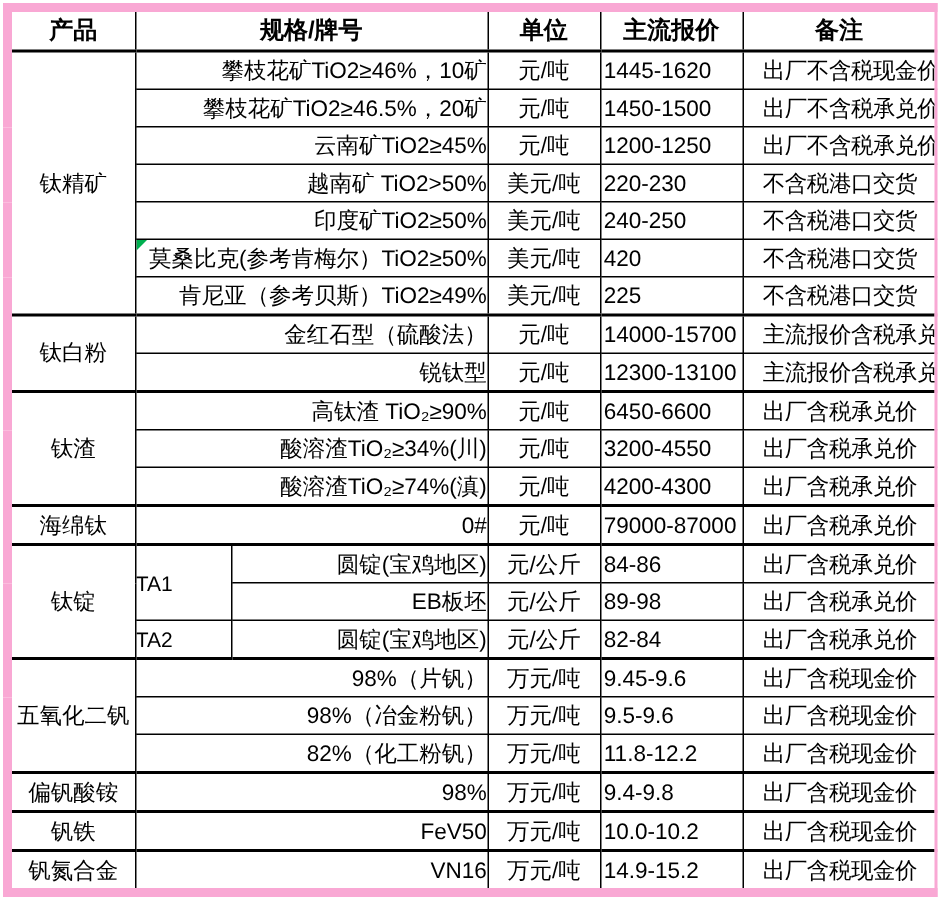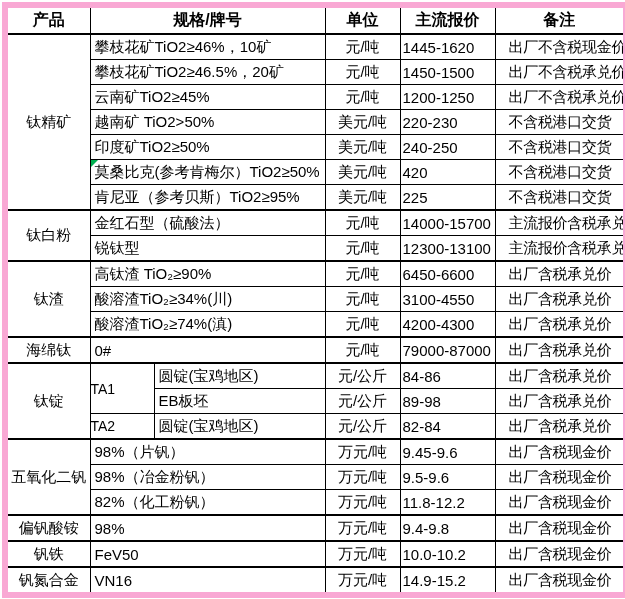--- a/index.html
+++ b/index.html
@@ -40,21 +40,21 @@
     text-align: center;
     border-bottom-width: 2px;
     letter-spacing: 0;
   }
   td.col-grade {
     text-align: left;
     padding-left: 0;
     font-size: 14px;
   }
   td.col-spec {
-    text-align: left;
+    text-align: right;
     padding-left: 4px;
     position: relative;
   }
   td.col-unit { text-align: center; }
   td.col-price {
     text-align: left;
     padding-left: 2px;
   }
   td.col-note {
     text-align: left;
@@ -125,21 +125,21 @@
         <td class="col-price">240-250</td>
         <td class="col-note">不含税港口交货</td>
       </tr>
       <tr>
         <td class="col-spec" colspan="2">莫桑比克(参考肯梅尔）TiO2≥50%<span class="comment-flag"></span></td>
         <td class="col-unit">美元/吨</td>
         <td class="col-price">420</td>
         <td class="col-note">不含税港口交货</td>
       </tr>
       <tr class="group-end">
-        <td class="col-spec" colspan="2">肯尼亚（参考贝斯）TiO2≥95%</td>
+        <td class="col-spec" colspan="2">肯尼亚（参考贝斯）TiO2≥49%</td>
         <td class="col-unit">美元/吨</td>
         <td class="col-price">225</td>
         <td class="col-note">不含税港口交货</td>
       </tr>
       <tr>
         <td class="col-product" rowspan="2">钛白粉</td>
         <td class="col-spec" colspan="2">金红石型（硫酸法）</td>
         <td class="col-unit">元/吨</td>
         <td class="col-price">14000-15700</td>
         <td class="col-note">主流报价含税承兑</td>
@@ -153,21 +153,21 @@
       <tr>
         <td class="col-product" rowspan="3">钛渣</td>
         <td class="col-spec" colspan="2">高钛渣 TiO₂≥90%</td>
         <td class="col-unit">元/吨</td>
         <td class="col-price">6450-6600</td>
         <td class="col-note">出厂含税承兑价</td>
       </tr>
       <tr>
         <td class="col-spec" colspan="2">酸溶渣TiO₂≥34%(川)</td>
         <td class="col-unit">元/吨</td>
-        <td class="col-price">3100-4550</td>
+        <td class="col-price">3200-4550</td>
         <td class="col-note">出厂含税承兑价</td>
       </tr>
       <tr class="group-end">
         <td class="col-spec" colspan="2">酸溶渣TiO₂≥74%(滇)</td>
         <td class="col-unit">元/吨</td>
         <td class="col-price">4200-4300</td>
         <td class="col-note">出厂含税承兑价</td>
       </tr>
       <tr class="group-end">
         <td class="col-product" rowspan="1">海绵钛</td>

